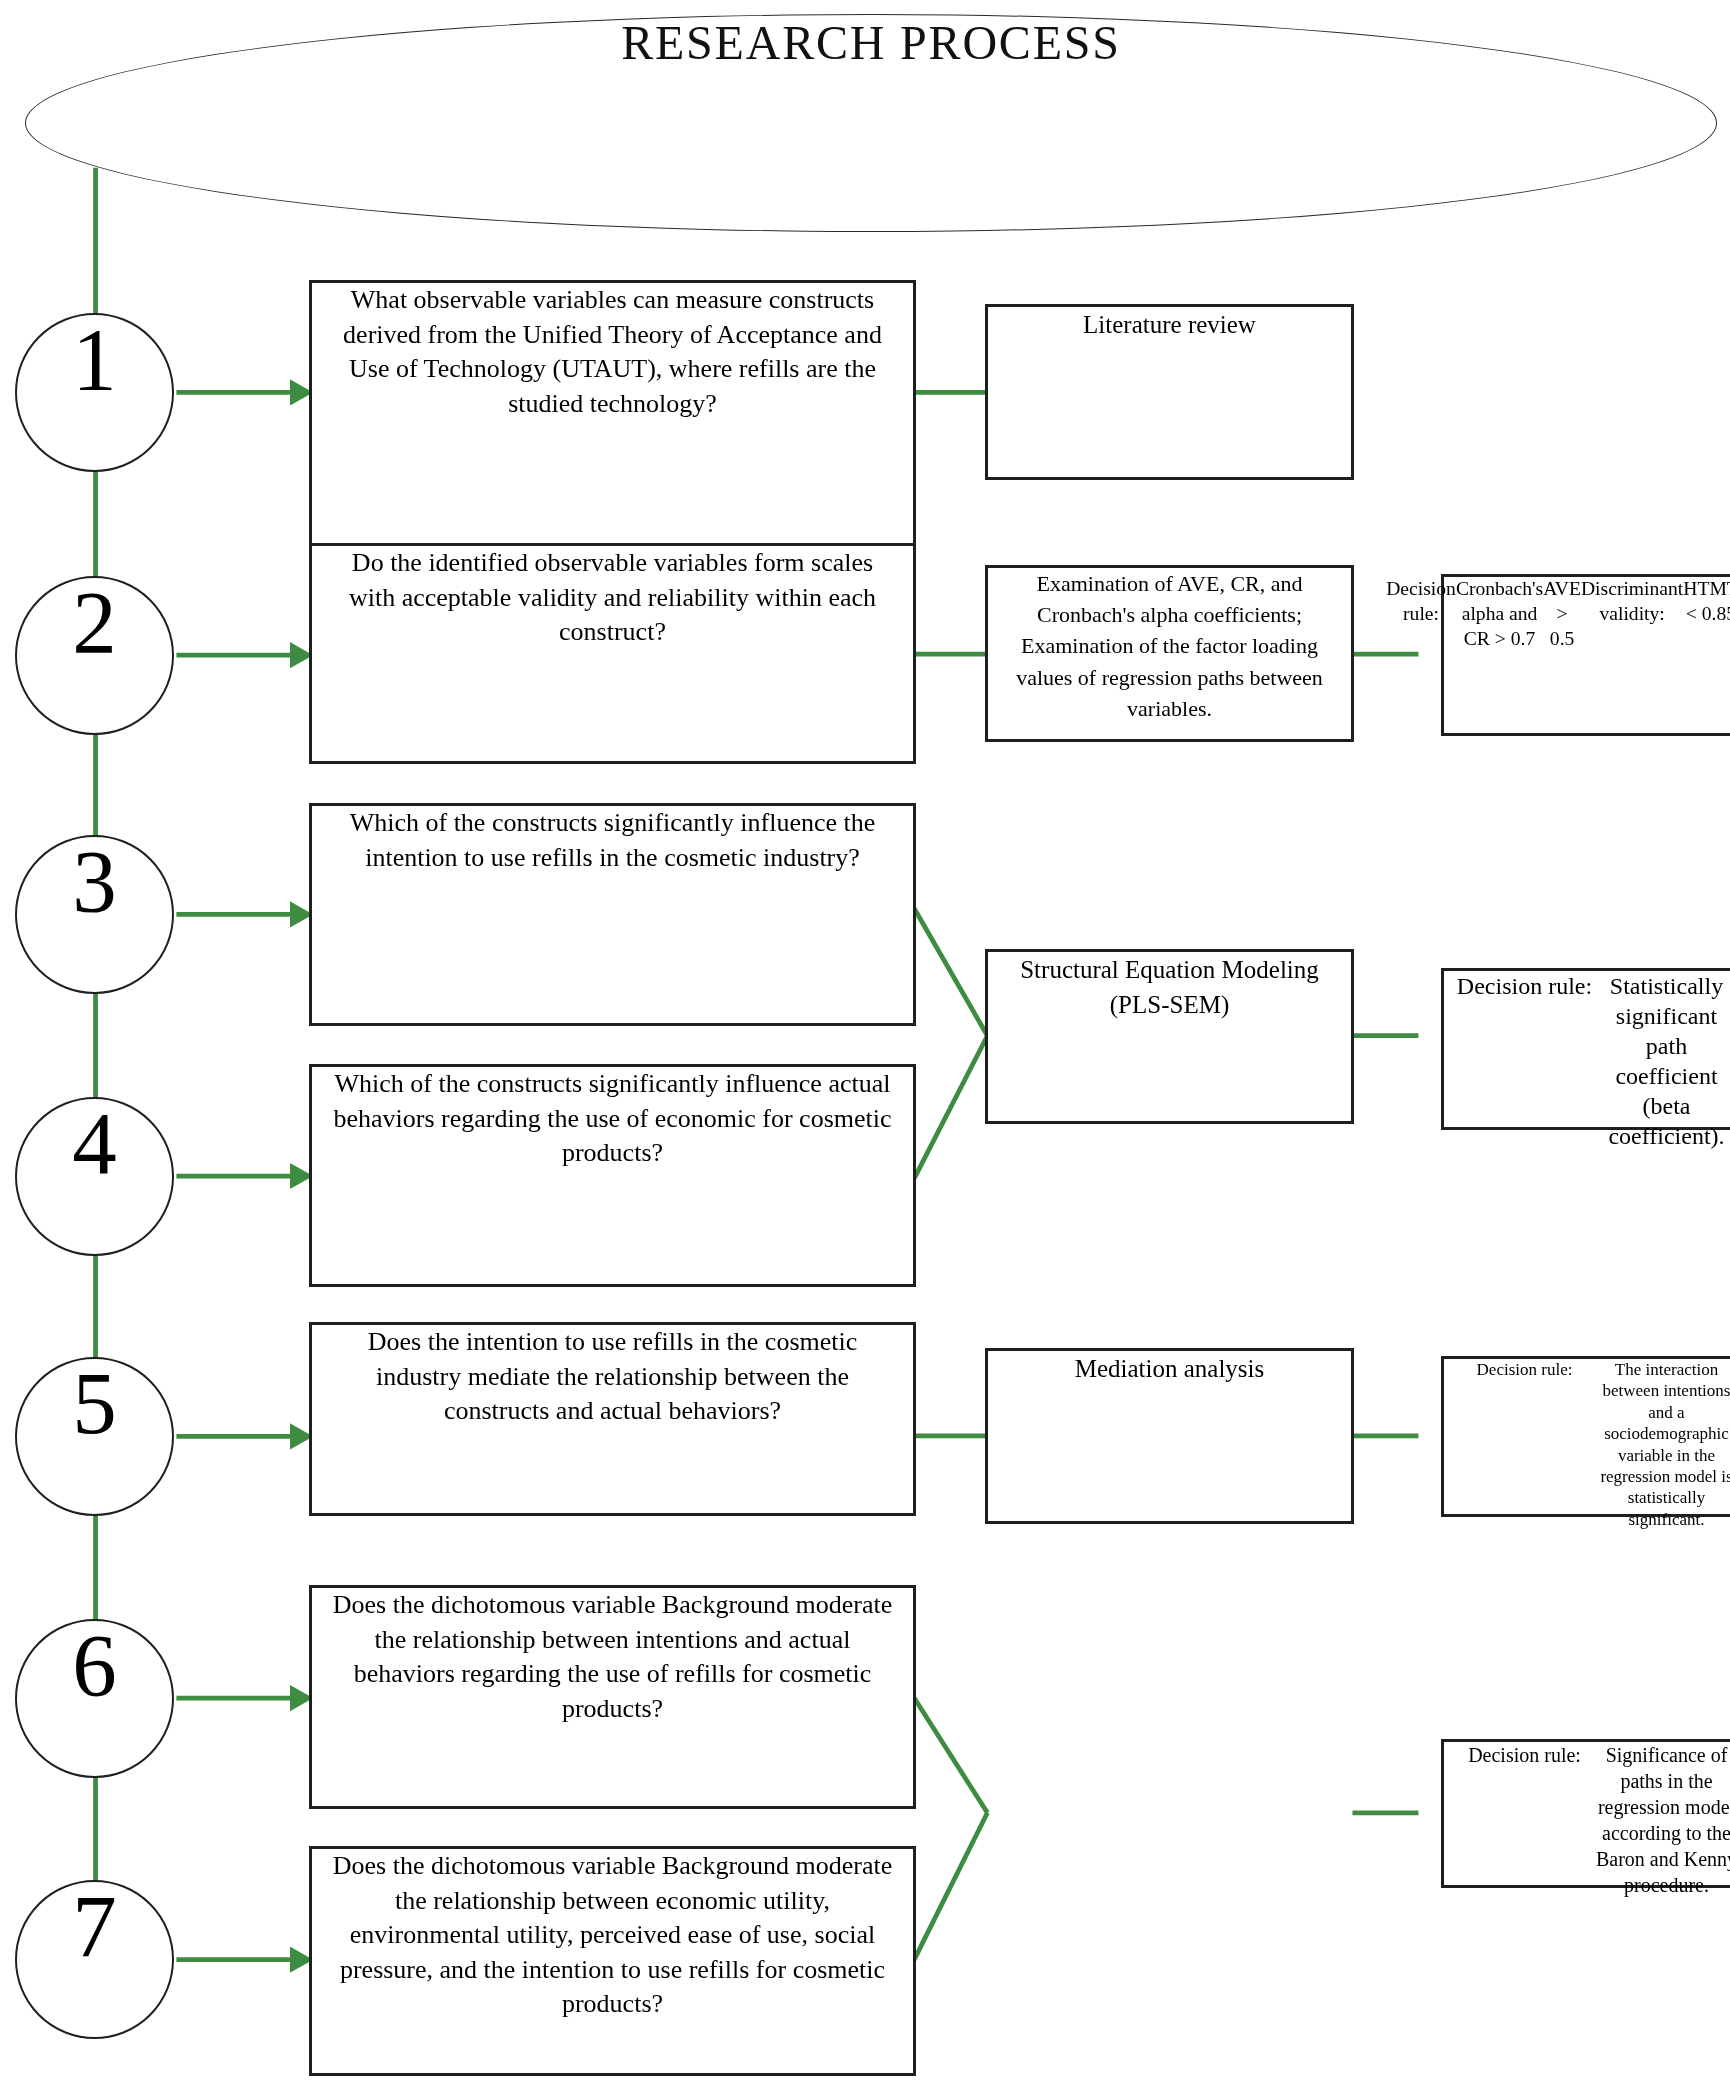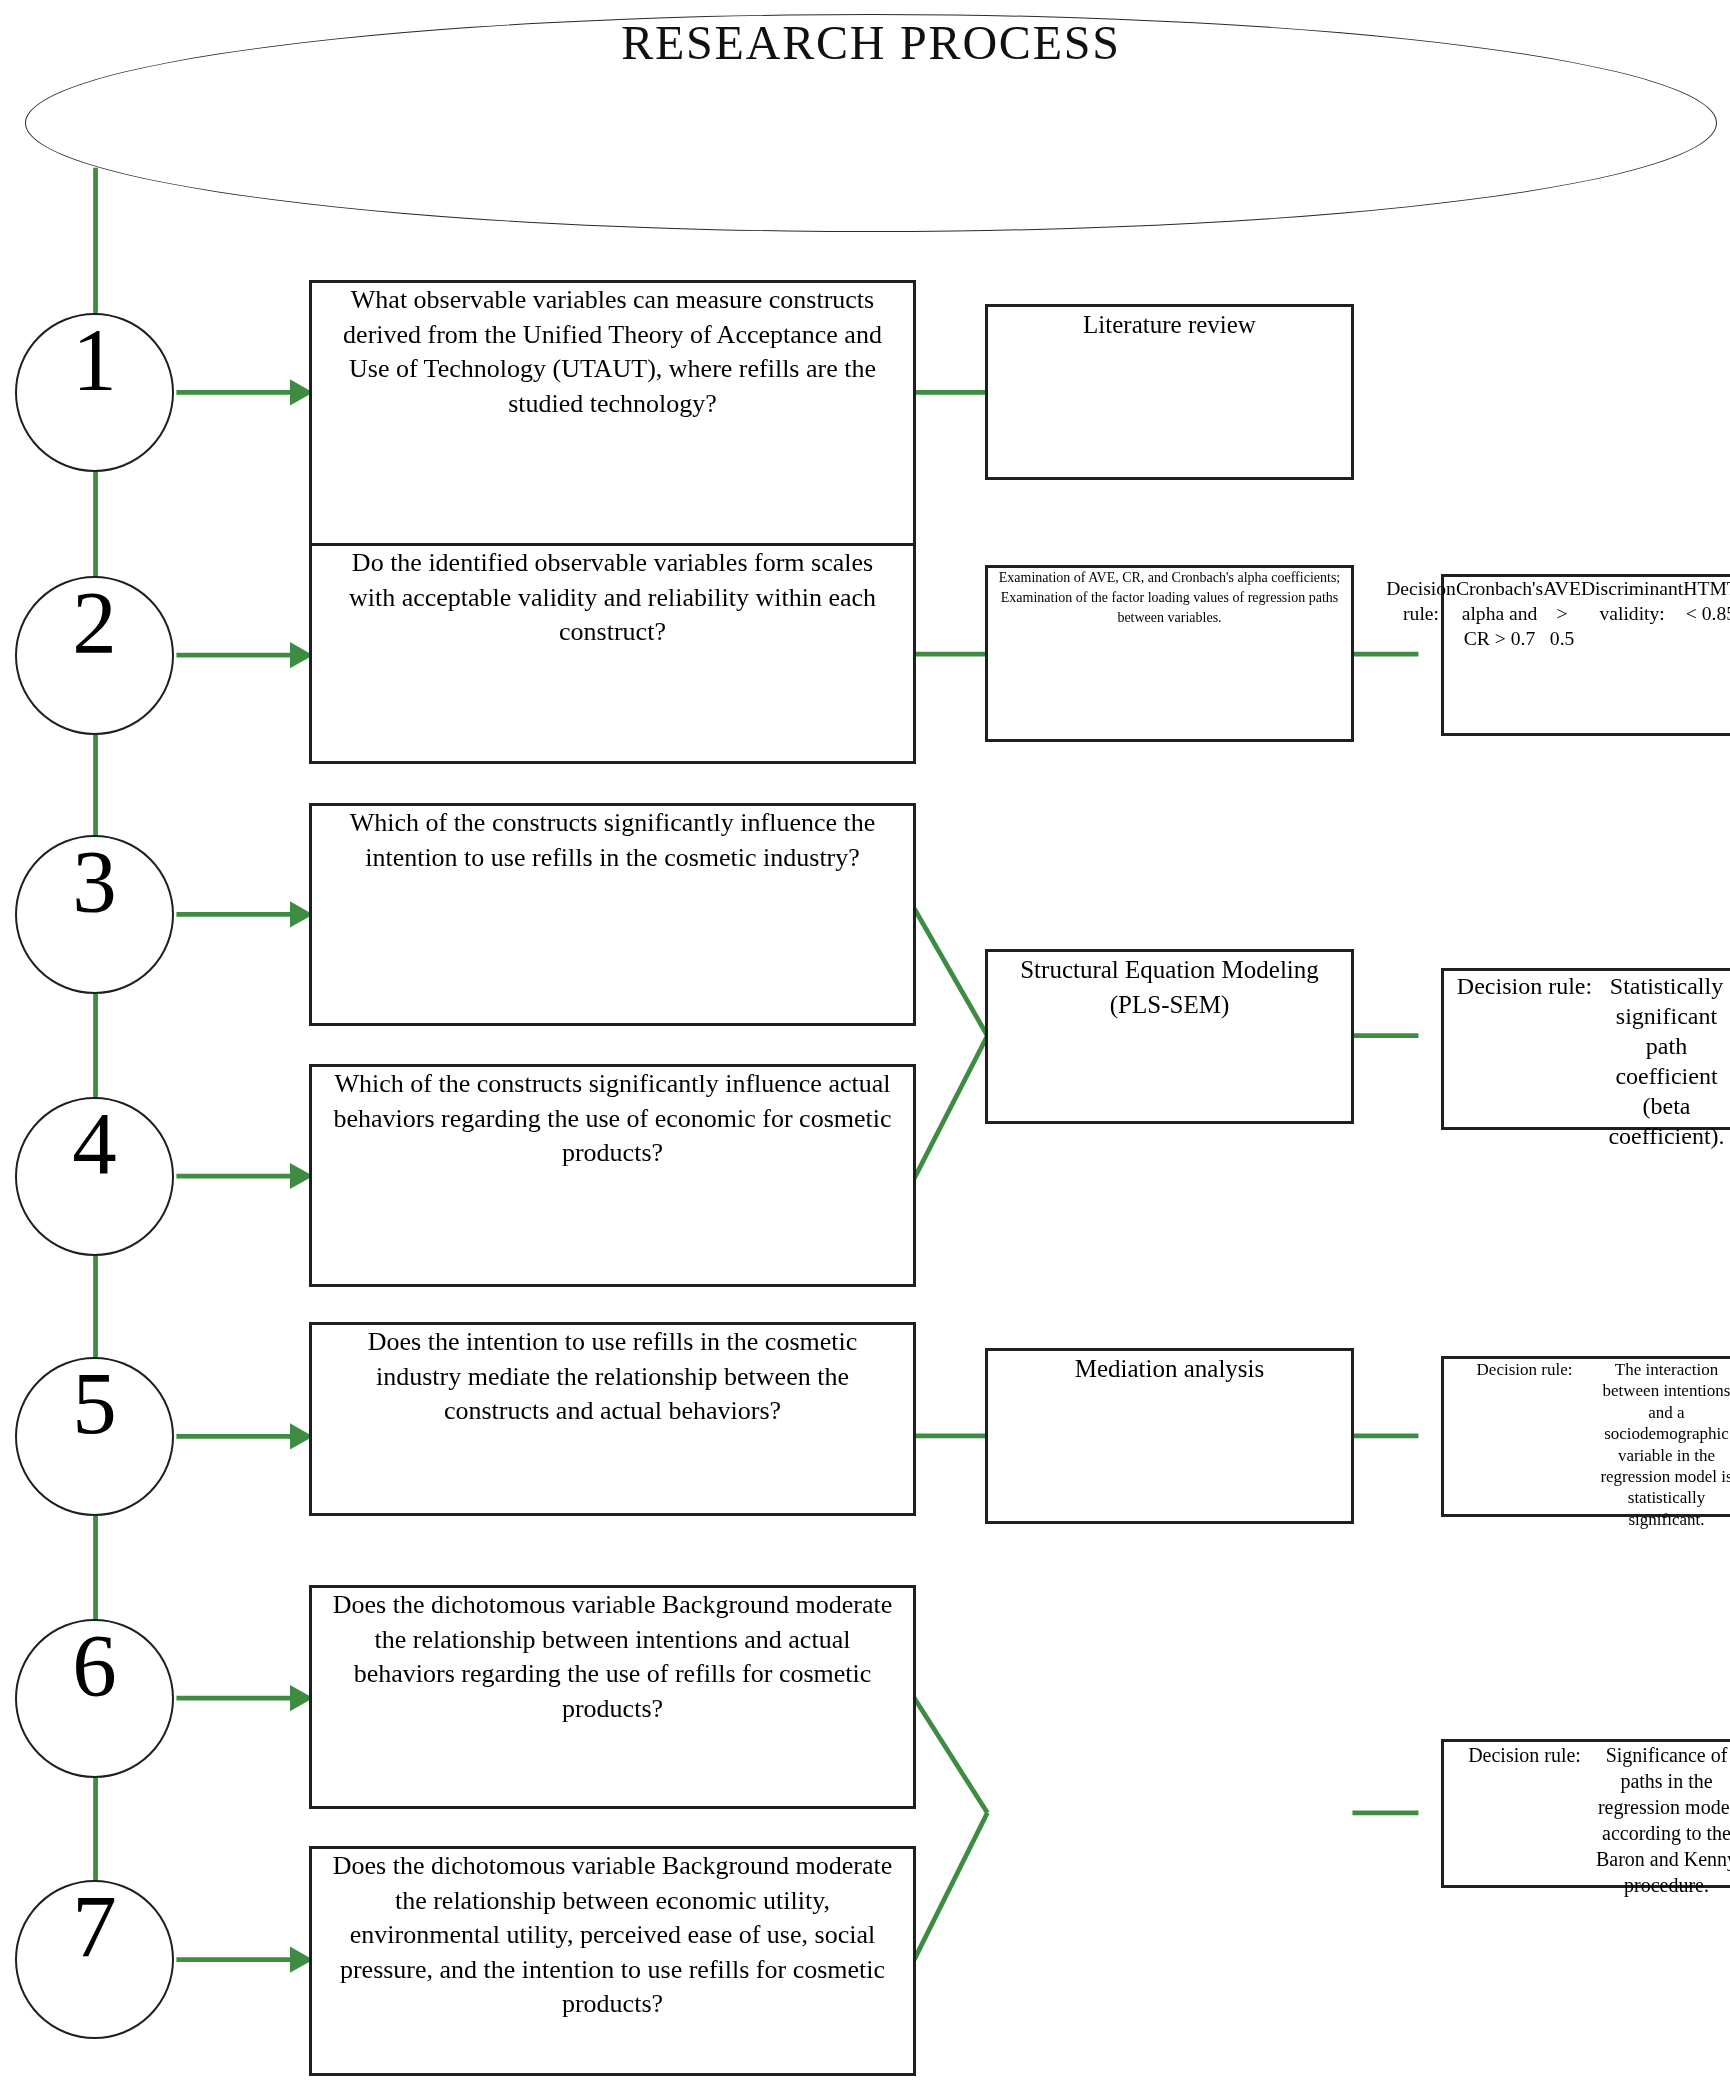--- a/index.html
+++ b/index.html
@@ -33,21 +33,21 @@
     border:3px solid var(--ink);
     font-size:26px;line-height:1.33;
     padding:0 15.5px;
   }
   .m-box{
     left:985px;width:369px;
     border:3px solid var(--ink);
     font-size:25px;line-height:1.4;
     padding:0 5px;
   }
-  .m-box.small{font-size:14px;line-height:1.42;}
+  .m-box.small{font-size:22px;line-height:1.42;}
   .d-box{
     left:1417px;width:309px;
     border:3px solid var(--ink);
     padding:0 9.5px;
     flex-direction:row;
     margin-left:24px;
   }
   .d-title{width:100%;}
   .d-line,.d-body{width:100%;}
   .d-validity{font-size:19.6px;line-height:1.27;}

